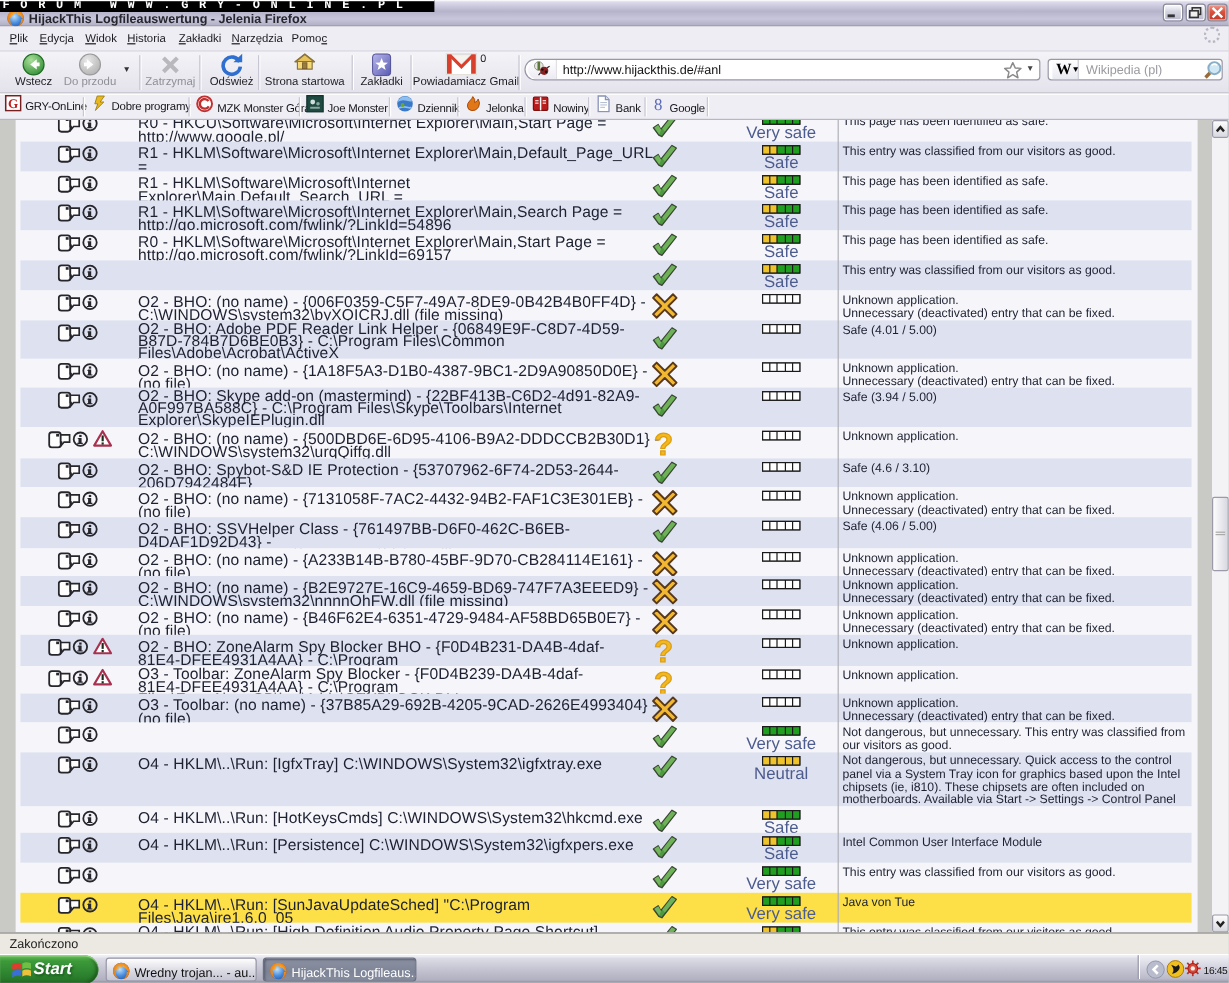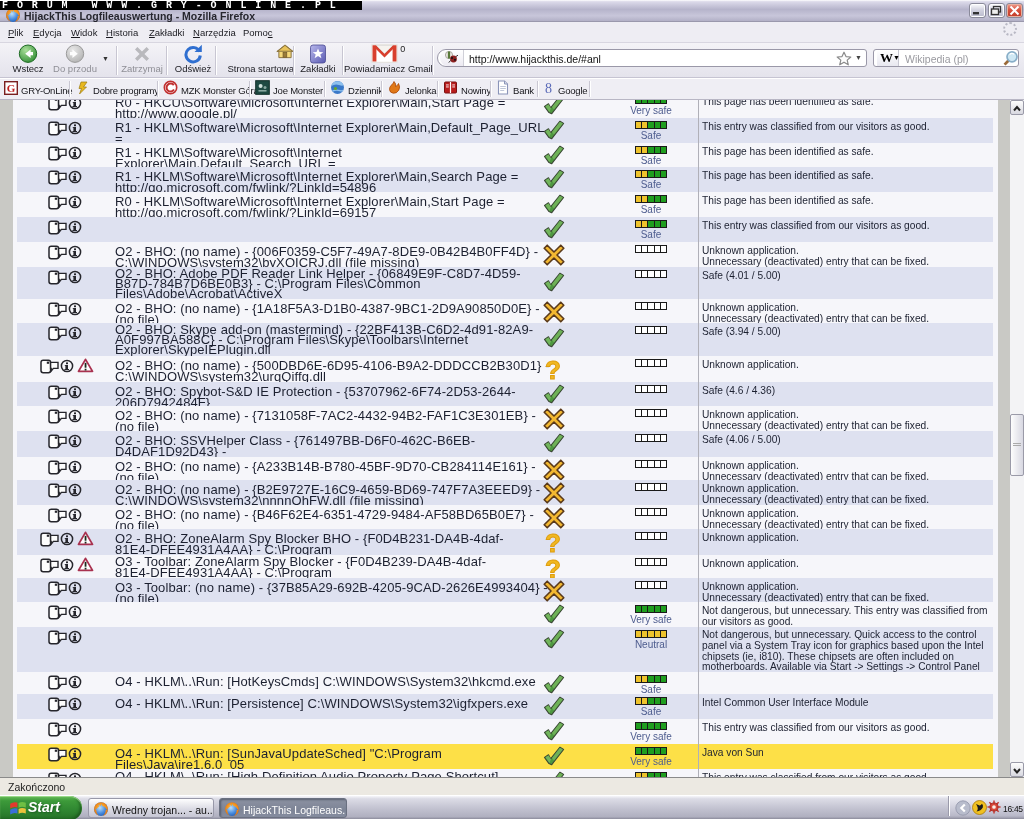--- a/index.html
+++ b/index.html
@@ -38,21 +38,21 @@
 #content{position:absolute;left:0;top:100px;width:1010px;height:677px;background:#c9c9c5;overflow:hidden}
 #page{position:absolute;left:13px;top:0;width:985px;height:677px;background:#f6f6fa}
 .row{position:absolute;left:17px;width:976px}
 .ric{position:absolute;top:3px}
 .etx{position:absolute;left:98px;top:4px;width:440px;font-size:13px;color:#1c2030;letter-spacing:0.1px}
 .mk{position:absolute;left:525px}
 .bwrap{position:absolute;left:589px;top:3px;width:90px;text-align:center;font-size:0;line-height:0}
 .rbar{display:inline-block;vertical-align:top;border:1px solid #1a1a1a;height:8px;padding:0;font-size:0;background:#1a1a1a}
 .rbar i{display:inline-block;width:5.4px;height:6px;margin-right:1px;vertical-align:top}
 .rbar i:last-child{margin-right:0}
-.blab{font-size:10px;line-height:11px;color:#4d5c8e;margin-top:1px}
+.blab{font-size:14px;line-height:11px;color:#4d5c8e;margin-top:1px}
 .dtx{position:absolute;left:685px;top:3px;width:306px;font-size:10.2px;color:#1c2030;letter-spacing:0px}
 #colline{position:absolute;left:698px;top:0;width:1px;height:677px;background:#b0b0b8}
 
 #sbar{position:absolute;left:1010px;top:100px;width:14px;height:677px;background:#f3f3f5}
 .sbtn{position:absolute;left:0;width:14px;height:15px;background:linear-gradient(#fdfdfd,#d8d8e0);border:1px solid #9a9aa8;border-radius:2px}
 #sthumb{position:absolute;left:0;top:314px;width:14px;height:62px;background:linear-gradient(90deg,#fdfdfd,#d8d8e2);border:1px solid #9a9aa8;border-radius:2px}
 
 #statusbar{position:absolute;left:0;top:777px;width:1024px;height:18px;background:#ece9e2;border-top:1px solid #8a8a8a;font-size:10.5px;color:#222}
 
 #taskbar{position:absolute;left:0;top:795px;width:1024px;height:24px;background:linear-gradient(#f6f6fa 0%,#dcdce6 12%,#c2c2d0 55%,#b0b0c0 90%,#8c8c9c 100%);border-top:1px solid #fff}
@@ -76,21 +76,21 @@
         </radialGradient>
 <radialGradient id="ffo" cx="0.5" cy="0.45" r="0.75">
           <stop offset="0" stop-color="#ffd24a"></stop>
           <stop offset="0.5" stop-color="#f28f1e"></stop>
           <stop offset="1" stop-color="#c85a06"></stop>
         </radialGradient>
       </defs>
 <circle cx="8" cy="8.2" r="6.9" fill="url(#ffb)"></circle>
 <path d="M8 1.3 C11.9 1.3 15 4.5 14.9 8.3 C14.85 11.4 12.9 14 10 14.9 C11.8 13.4 12.9 11.3 12.6 8.8 C13.4 9.3 13.9 9 14.1 8.4 C13.7 8.5 13.2 8.3 12.9 7.6 C12.5 6.5 11.6 5.6 10.4 5.2 C9.2 4.8 8.5 4 8.7 2.9 C8 3.6 7.7 4.3 8 5 C6.9 4.9 6.2 4.3 6.1 3.3 C5.5 4.2 5.6 5.1 6.3 5.8 C4.9 6.1 4 7 3.8 8.3 C3.2 8.2 2.8 7.8 2.7 7.1 C2.3 8.1 2.6 9 3.5 9.5 C3.2 11.6 4.3 13.5 6.3 14.7 C3.3 13.9 1.1 11.3 1.1 8.2 C1.1 4.4 4.2 1.3 8 1.3 Z" fill="url(#ffo)"></path>
 </svg></div>
-<div id="title-text">HijackThis Logfileauswertung - Mozilla Firefox</div>
+<div id="title-text">HijackThis Logfileauswertung - Jelenia Firefox</div>
 <div id="blackbar" style="padding-left:2px">FORUM WWW.GRY-ONLINE.PL</div>
 <div class="winbtn" style="left:969px">
     <svg width="13" height="11">
       <rect x="2" y="7" width="6" height="2.4" fill="#333"></rect>
     </svg>
   </div>
 <div class="winbtn" style="left:988px">
     <svg width="13" height="11">
       <rect x="3.5" y="1.5" width="7" height="5.5" fill="none" stroke="#333" stroke-width="1.3"></rect>
       <rect x="1.5" y="4" width="7" height="5.5" fill="#eee" stroke="#333" stroke-width="1.3"></rect>
@@ -147,21 +147,21 @@
 <div class="tsep" style="left:166px;top:46px"></div>
 <div class="tsep" style="left:215px;top:46px"></div>
 <div class="tsep" style="left:342px;top:46px"></div>
 <div style="position:absolute;left:168px;top:43px;width:50px;height:35px;text-align:center">
     <div style="height:19px;margin-top:1px"><svg width="20" height="20" viewBox="0 0 20 20">
 <path d="M16.7 7.7 A7.2 7.2 0 1 0 17.3 11.5" fill="none" stroke="#2f6fd0" stroke-width="3"></path>
 <path d="M11.5 7.9 L18.8 7.9 L18.8 0.8 Z" fill="#2f6fd0"></path>
 </svg></div>
     <div style="font-size:9.5px;color:#1c1c22;white-space:nowrap">Odśwież</div>
   </div>
-<div style="position:absolute;left:214px;top:43px;width:80px;height:35px;text-align:right">
+<div style="position:absolute;left:214px;top:43px;width:80px;height:35px;text-align:center">
     <div style="height:19px;margin-top:1px"><svg width="18" height="15" viewBox="0 0 22 18">
 <path d="M11 1 L21 9 H18.5 V16.5 H3.5 V9 H1 Z" fill="#f5d87a" stroke="#8a7340" stroke-width="1.2" stroke-linejoin="round"></path>
 <path d="M11 1.5 L20 8.7 H2 Z" fill="#e8c35a" stroke="#8a7340" stroke-width="1.2"></path>
 <rect x="8.6" y="10" width="4.6" height="6" fill="#9a7b3a" stroke="#6e5526" stroke-width="0.8"></rect>
 </svg></div>
     <div style="font-size:9.5px;color:#1c1c22;white-space:nowrap">Strona startowa</div>
   </div>
 <div class="tsep" style="left:293px;top:46px"></div>
 <div style="position:absolute;left:293px;top:43px;width:50px;height:35px;text-align:center">
     <div style="height:19px;margin-top:1px"><svg width="20" height="20" viewBox="0 0 20 20">
@@ -495,21 +495,21 @@
 <rect x="6" y="3.4" width="2" height="1.8" fill="#26262c"></rect>
 <path d="M5.4 6 h2.6 v4 h1 v0.9 h-4.6 v-0.9 h1 v-3.1 h-1 Z" fill="#26262c"></path>
 </svg></div>
       <div class="etx" style="top:4px;line-height:11.0px">O2 - BHO: Spybot-S&amp;D IE Protection - {53707962-6F74-2D53-2644-206D7942484F}<br>- C:\PROGRA~1\SPYBOT~1\SDHelper.dll</div>
       <div class="mk" style="top:1px"><svg width="24" height="22" viewBox="0 0 24 22">
 <path d="M2.5 12.5 L6.5 9.8 L8.6 13.8 L18.0 2.2 L21.6 4.4 L9.6 19.8 L7.0 18.6 Z" fill="#4e9840" stroke="#3a4734" stroke-width="1.1" stroke-linejoin="round"></path>
 <path d="M6.6 10.2 L3.4 12.2 L7.4 18 L8.9 14.2 Z" fill="#72b55c"></path>
 <path d="M17.9 2.8 L20.9 4.5 L12 15.5 L10 13 Z" fill="#6fb158"></path>
 </svg></div>
       <div class="bwrap"><div class="rbar"><i style="background:#ffffff"></i><i style="background:#ffffff"></i><i style="background:#ffffff"></i><i style="background:#ffffff"></i><i style="background:#ffffff"></i></div><div class="blab"></div></div>
-      <div class="dtx" style="line-height:11.0px">Safe (4.6 / 4.36)</div>
+      <div class="dtx" style="line-height:11.0px">Safe (4.6 / 3.10)</div>
     </div>
 <div class="row" style="top:306px;height:25px;background:#f6f6fa">
       <div class="ric" style="left:31px"><svg width="20" height="15" viewBox="0 0 20 15">
 <rect x="1" y="1.2" width="9.6" height="12.6" rx="2.2" fill="#fdfdfd" stroke="#26262c" stroke-width="1.5"></rect>
 <rect x="6.8" y="2.6" width="2.4" height="2.2" fill="#26262c"></rect>
 <path d="M10.6 3.4 h7.4 v6 h-4.6 l-2.2 2.6 v-2.6 h-0.6 Z" fill="#fdfdfd" stroke="#26262c" stroke-width="1.4"></path>
 </svg></div>
       <div class="ric" style="left:51px"><svg width="14" height="14" viewBox="0 0 14 14">
 <circle cx="7" cy="7" r="5.6" fill="none" stroke="#26262c" stroke-width="1.5"></circle>
 <rect x="6" y="3.4" width="2" height="1.8" fill="#26262c"></rect>
@@ -683,20 +683,21 @@
       <div class="ric" style="left:31px"><svg width="20" height="15" viewBox="0 0 20 15">
 <rect x="1" y="1.2" width="9.6" height="12.6" rx="2.2" fill="#fdfdfd" stroke="#26262c" stroke-width="1.5"></rect>
 <rect x="6.8" y="2.6" width="2.4" height="2.2" fill="#26262c"></rect>
 <path d="M10.6 3.4 h7.4 v6 h-4.6 l-2.2 2.6 v-2.6 h-0.6 Z" fill="#fdfdfd" stroke="#26262c" stroke-width="1.4"></path>
 </svg></div>
       <div class="ric" style="left:51px"><svg width="14" height="14" viewBox="0 0 14 14">
 <circle cx="7" cy="7" r="5.6" fill="none" stroke="#26262c" stroke-width="1.5"></circle>
 <rect x="6" y="3.4" width="2" height="1.8" fill="#26262c"></rect>
 <path d="M5.4 6 h2.6 v4 h1 v0.9 h-4.6 v-0.9 h1 v-3.1 h-1 Z" fill="#26262c"></path>
 </svg></div>
+      <div class="etx" style="top:4px;line-height:11.0px">O4 - HKLM\..\Run: [IgfxTray] C:\WINDOWS\System32\igfxtray.exe</div>
       <div class="mk" style="top:1px"><svg width="24" height="22" viewBox="0 0 24 22">
 <path d="M2.5 12.5 L6.5 9.8 L8.6 13.8 L18.0 2.2 L21.6 4.4 L9.6 19.8 L7.0 18.6 Z" fill="#4e9840" stroke="#3a4734" stroke-width="1.1" stroke-linejoin="round"></path>
 <path d="M6.6 10.2 L3.4 12.2 L7.4 18 L8.9 14.2 Z" fill="#72b55c"></path>
 <path d="M17.9 2.8 L20.9 4.5 L12 15.5 L10 13 Z" fill="#6fb158"></path>
 </svg></div>
       <div class="bwrap"><div class="rbar"><i style="background:#eec32c"></i><i style="background:#eec32c"></i><i style="background:#eec32c"></i><i style="background:#eec32c"></i><i style="background:#eec32c"></i></div><div class="blab">Neutral</div></div>
       <div class="dtx" style="line-height:10.8px">Not dangerous, but unnecessary. Quick access to the control<br>panel via a System Tray icon for graphics based upon the Intel<br>chipsets (ie, i810). These chipsets are often included on<br>motherboards. Available via Start -&gt; Settings -&gt; Control Panel</div>
     </div>
 <div class="row" style="top:572px;height:22px;background:#f6f6fa">
       <div class="ric" style="left:31px"><svg width="20" height="15" viewBox="0 0 20 15">
@@ -767,21 +768,21 @@
 <rect x="6" y="3.4" width="2" height="1.8" fill="#26262c"></rect>
 <path d="M5.4 6 h2.6 v4 h1 v0.9 h-4.6 v-0.9 h1 v-3.1 h-1 Z" fill="#26262c"></path>
 </svg></div>
       <div class="etx" style="top:4px;line-height:11.0px">O4 - HKLM\..\Run: [SunJavaUpdateSched] "C:\Program Files\Java\jre1.6.0_05<br>\bin\jusched.exe"</div>
       <div class="mk" style="top:1px"><svg width="24" height="22" viewBox="0 0 24 22">
 <path d="M2.5 12.5 L6.5 9.8 L8.6 13.8 L18.0 2.2 L21.6 4.4 L9.6 19.8 L7.0 18.6 Z" fill="#4e9840" stroke="#3a4734" stroke-width="1.1" stroke-linejoin="round"></path>
 <path d="M6.6 10.2 L3.4 12.2 L7.4 18 L8.9 14.2 Z" fill="#72b55c"></path>
 <path d="M17.9 2.8 L20.9 4.5 L12 15.5 L10 13 Z" fill="#6fb158"></path>
 </svg></div>
       <div class="bwrap"><div class="rbar"><i style="background:#1f9e1f"></i><i style="background:#1f9e1f"></i><i style="background:#1f9e1f"></i><i style="background:#1f9e1f"></i><i style="background:#1f9e1f"></i></div><div class="blab">Very safe</div></div>
-      <div class="dtx" style="line-height:11.0px">Java von Sun</div>
+      <div class="dtx" style="line-height:11.0px">Java von Tue</div>
     </div>
 <div class="row" style="top:669px;height:25px;background:#f6f6fa">
       <div class="ric" style="left:31px"><svg width="20" height="15" viewBox="0 0 20 15">
 <rect x="1" y="1.2" width="9.6" height="12.6" rx="2.2" fill="#fdfdfd" stroke="#26262c" stroke-width="1.5"></rect>
 <rect x="6.8" y="2.6" width="2.4" height="2.2" fill="#26262c"></rect>
 <path d="M10.6 3.4 h7.4 v6 h-4.6 l-2.2 2.6 v-2.6 h-0.6 Z" fill="#fdfdfd" stroke="#26262c" stroke-width="1.4"></path>
 </svg></div>
       <div class="ric" style="left:51px"><svg width="14" height="14" viewBox="0 0 14 14">
 <circle cx="7" cy="7" r="5.6" fill="none" stroke="#26262c" stroke-width="1.5"></circle>
 <rect x="6" y="3.4" width="2" height="1.8" fill="#26262c"></rect>

